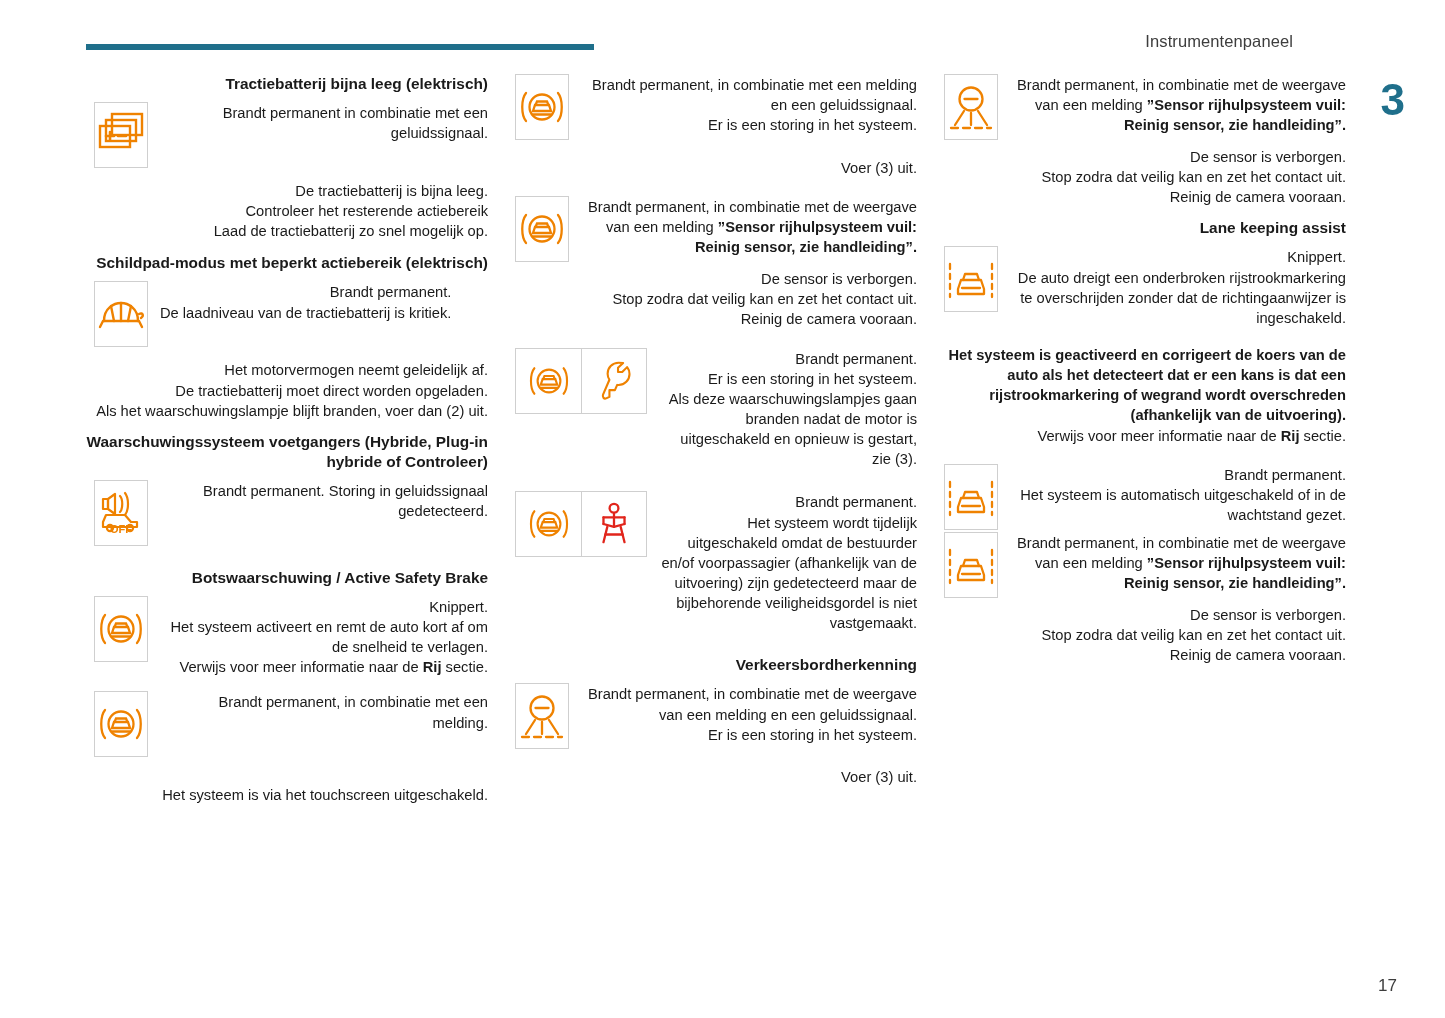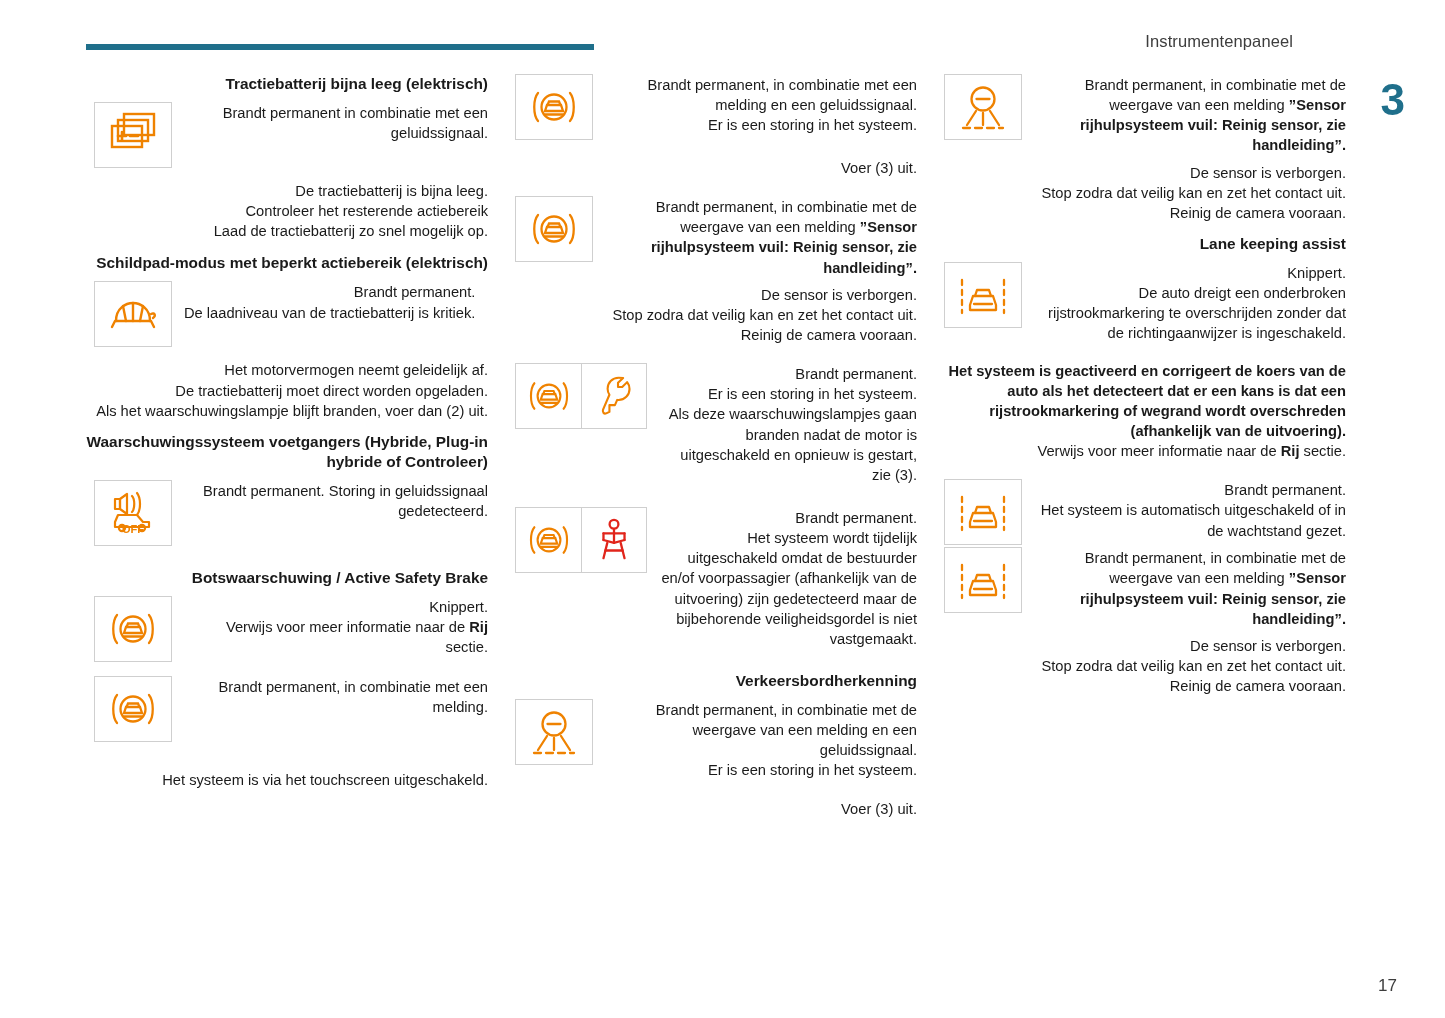--- a/index.html
+++ b/index.html
@@ -99,21 +99,21 @@
     margin: 8px 0 0 0;
   }
   .iconblock .txt {
     padding-top: 1px;
     line-height: 1.37;
   }
   .icon-pad-left { margin-left: 8px; }
 
   .tile {
     flex: 0 0 auto;
-    width: 78px;
+    width: 54px;
     height: 66px;
     border: 1px solid #cfcfcf;
     background: #fff;
     margin-right: 12px;
     box-sizing: border-box;
     display: flex;
     align-items: center;
     justify-content: center;
   }
   .tile.wide {
@@ -231,20 +231,21 @@
             <path d="M41 9 C46 15, 46 31, 41 37"></path>
             <circle cx="25" cy="23" r="12.5"></circle>
             <path d="M16 27 L18 21 L32 21 L34 27 Z"></path>
             <path d="M18.5 21 L20 17.5 L30 17.5 L31.5 21"></path>
             <line x1="16" y1="30.5" x2="34" y2="30.5"></line>
           </g>
         </svg>
       </div>
       <div class="txt">
         <div>Knippert.</div>
+        <div>Het systeem activeert en remt de auto kort af om de snelheid te verlagen.</div>
         <div><span>Verwijs voor meer informatie naar de </span><span class="bold">Rij</span><span> sectie.</span></div>
       </div>
     </div>
 
     <div class="iconblock icon-pad-left mt14">
       <div class="tile">
         <svg width="50" height="46" viewBox="0 0 50 46">
           <g fill="none" stroke="#ef8200" stroke-width="2.3" stroke-linecap="round">
             <path d="M9 9 C4 15, 4 31, 9 37"></path>
             <path d="M41 9 C46 15, 46 31, 41 37"></path>

